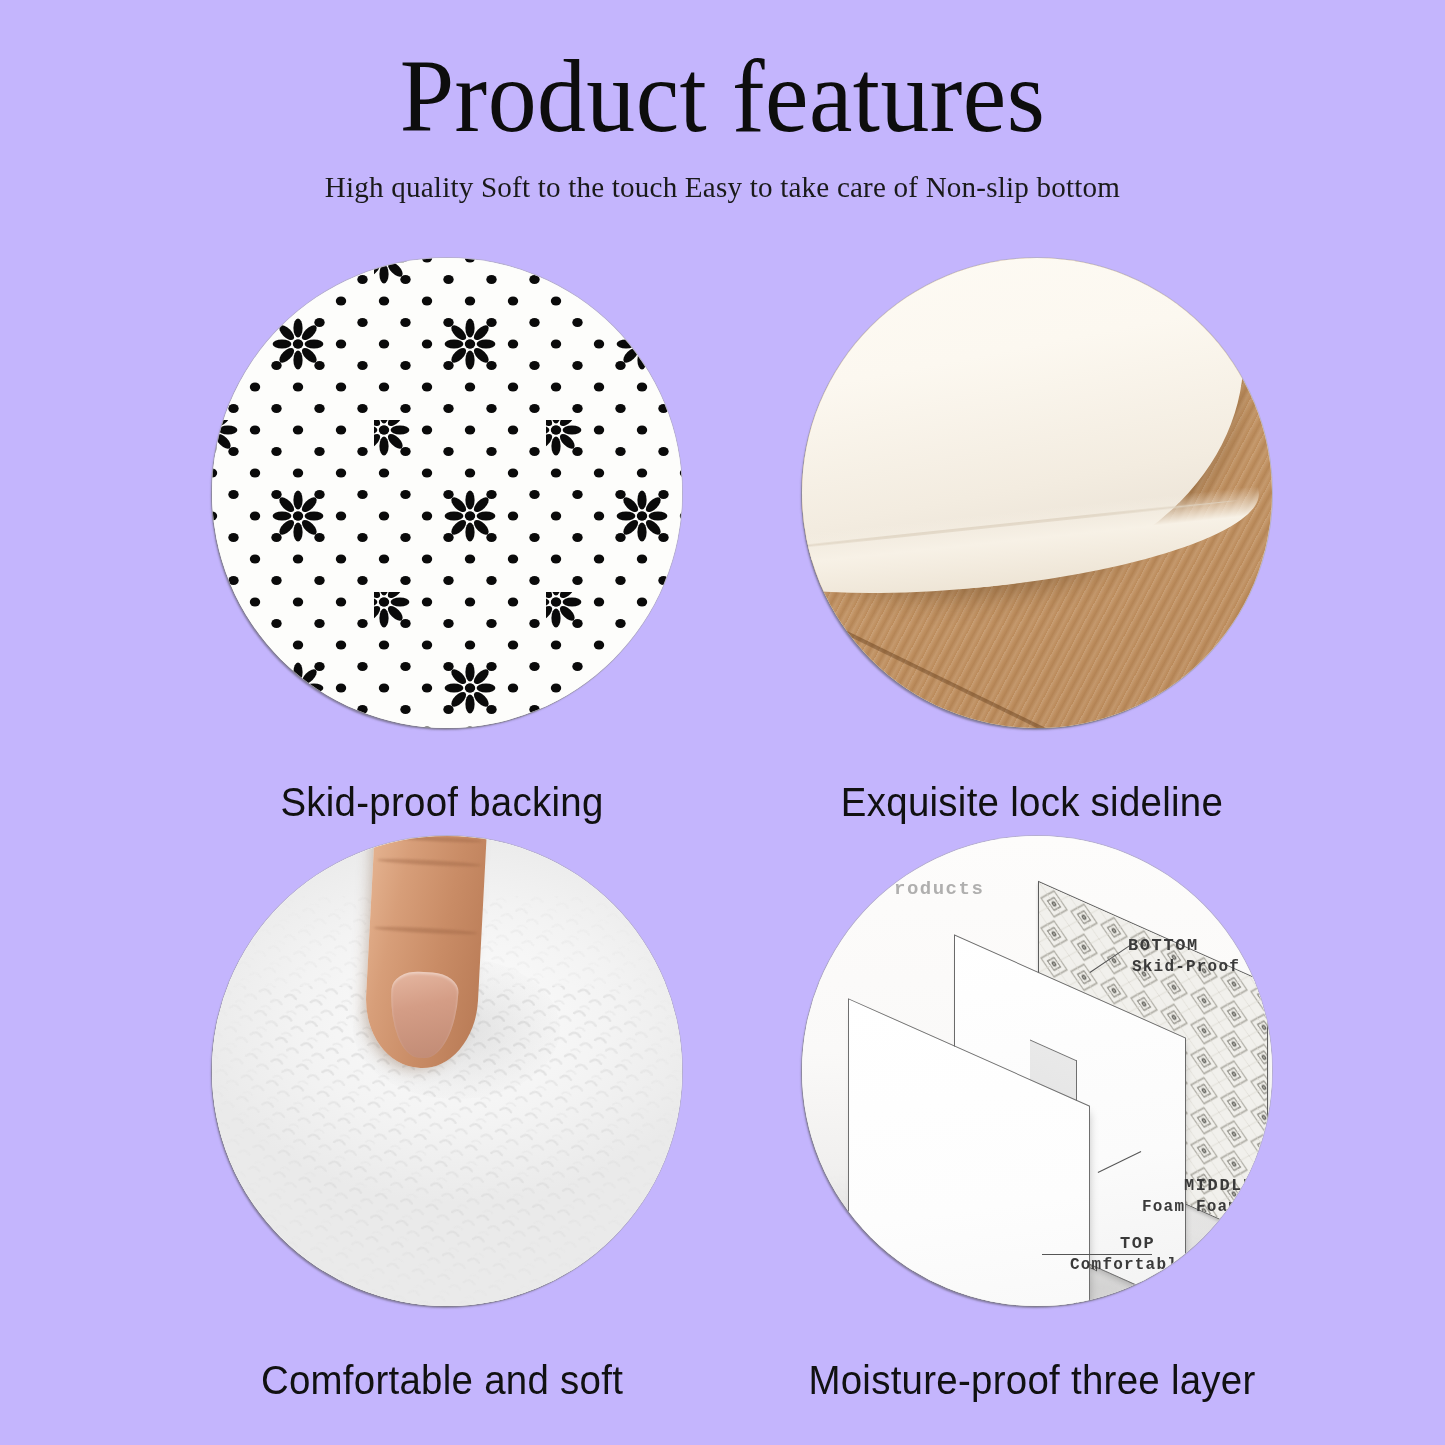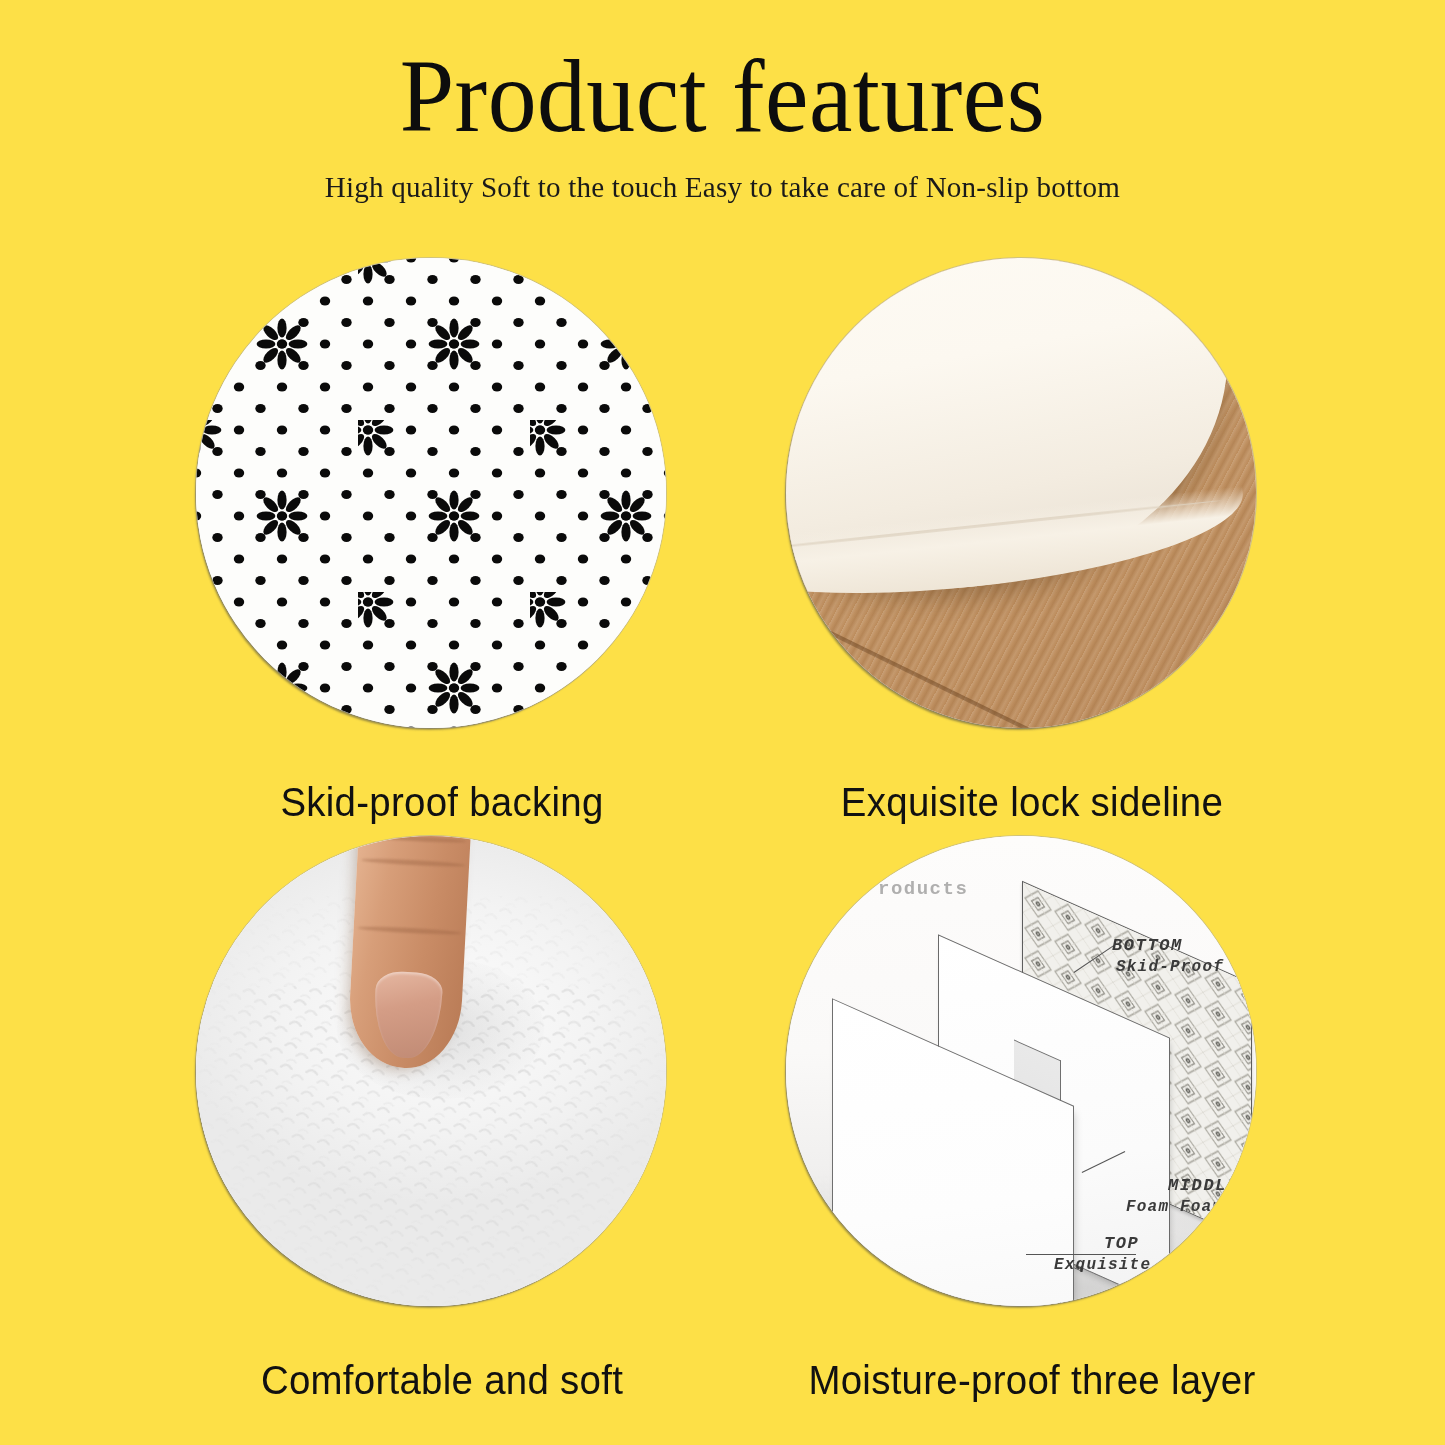--- a/index.html
+++ b/index.html
@@ -11,21 +11,21 @@
     width: 1445px;
     height: 1445px;
     font-family: "Liberation Sans", sans-serif;
     overflow: hidden;
     position: relative;
   }
 
   .page {
     position: absolute;
     inset: 0;
-    background: #fde047;
+    background: #c4b5fd;
   }
 
   
   .header {
     position: absolute;
     top: 44px;
     left: 0;
     width: 1445px;
     text-align: center;
   }
@@ -65,21 +65,21 @@
   .cell-br { left: 752px;  top: 578px; }
 
   .circle-wrap {
     position: relative;
     width: 500px;
     height: 478px;
     margin: 0 auto;
   }
   .circle {
     position: absolute;
-    left: 4px;
+    left: 20px;
     top: 0;
     width: 470px;
     height: 470px;
     border-radius: 50%;
     overflow: hidden;
     background: #ffffff;
     box-shadow:
       -2px 3px 2px -1px rgba(60,60,60,0.45),
       0 0 0 1px rgba(170,170,170,0.55);
   }
@@ -309,21 +309,20 @@
     box-shadow: 3px 5px 8px -3px rgba(0,0,0,0.22);
   }
 
   .lbl {
     position: absolute;
     font-family: "Liberation Mono", "DejaVu Sans Mono", monospace;
     color: #3a3a3a;
     font-weight: 700;
     white-space: nowrap;
     letter-spacing: 1.6px;
-    font-style: italic;
   }
   .lbl-main { font-size: 17px; }
   .lbl-sub  { font-size: 16px; letter-spacing: 1.2px; }
 
   .lbl-bottom      { left: 326px; top: 100px; }
   .lbl-bottom-sub  { left: 330px; top: 122px; }
   .lbl-middle      { left: 338px; top: 340px; padding-left: 44px; }
   .lbl-middle-sub  { left: 340px; top: 362px; }
   .lbl-top         { left: 282px; top: 398px; margin-left: 36px; }
   .lbl-top-sub     { left: 268px; top: 420px; }
@@ -478,20 +477,20 @@
 
           <div class="leader leader-b"></div>
           <div class="leader leader-m"></div>
           <div class="leader leader-t"></div>
 
           <div class="lbl lbl-main lbl-bottom">BOTTOM</div>
           <div class="lbl lbl-sub  lbl-bottom-sub">Skid-Proof</div>
           <div class="lbl lbl-main lbl-middle">MIDDLE</div>
           <div class="lbl lbl-sub  lbl-middle-sub">Foam Foam</div>
           <div class="lbl lbl-main lbl-top">TOP</div>
-          <div class="lbl lbl-sub  lbl-top-sub">Exquisite Su</div>
+          <div class="lbl lbl-sub  lbl-top-sub">Comfortable Su</div>
         </div>
       </div>
       <div class="caption">Moisture-proof three layer</div>
     </div>
 
   </div>
 </div>
 
 </body></html>

